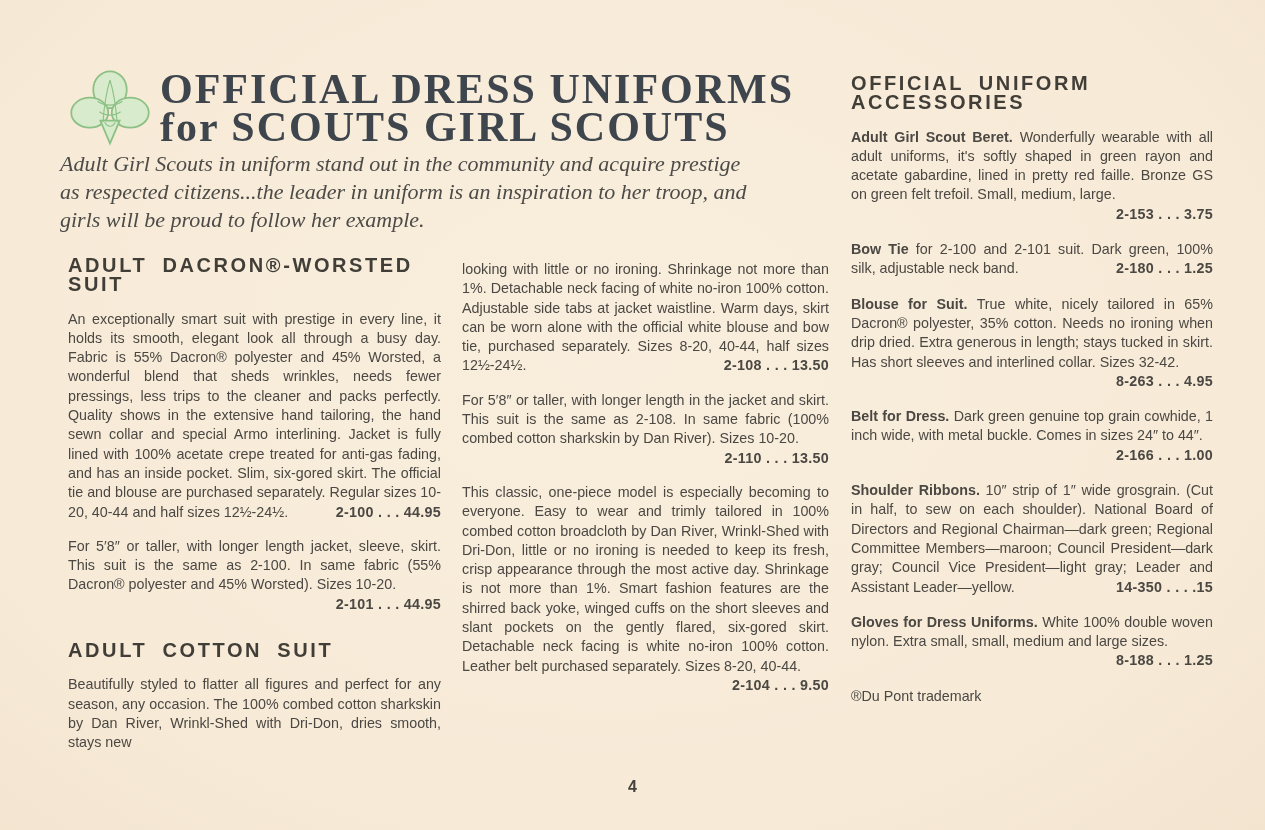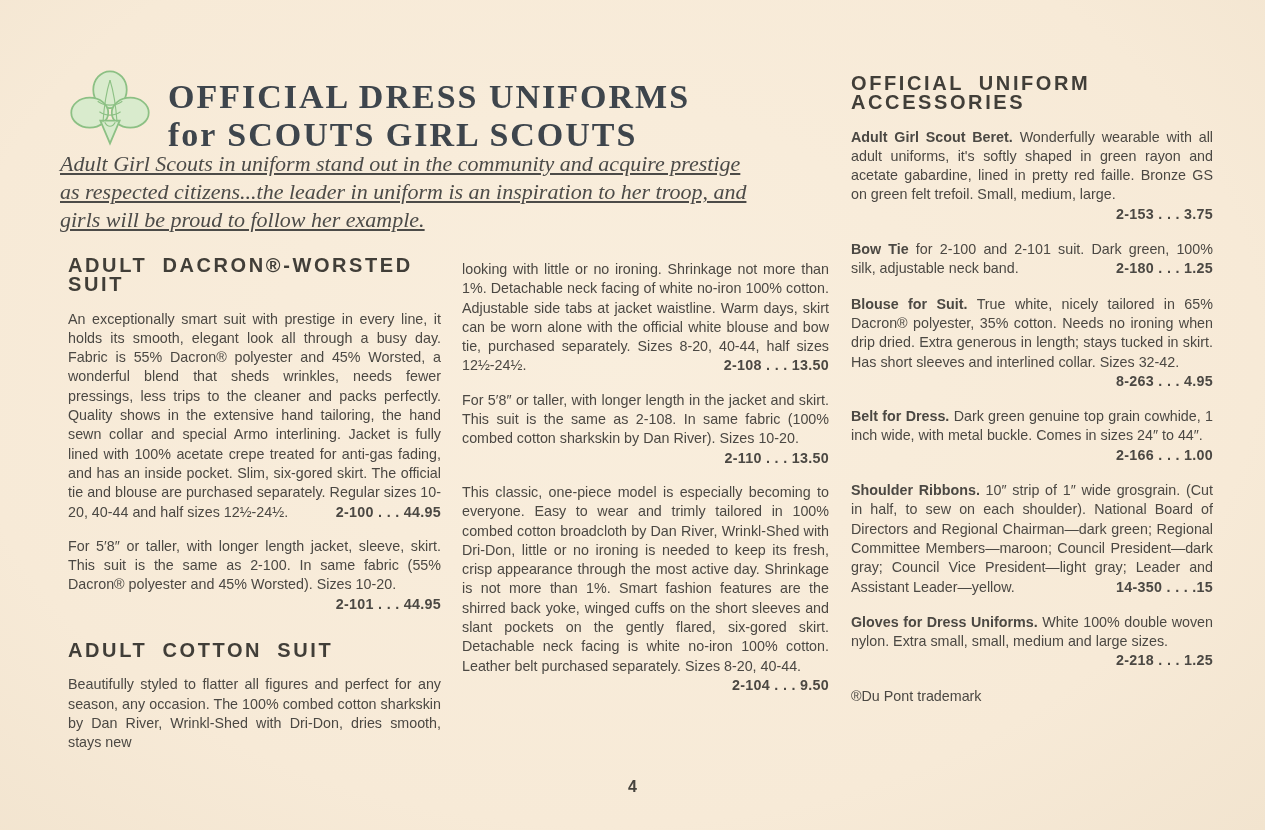--- a/index.html
+++ b/index.html
@@ -23,40 +23,39 @@
     position: absolute;
     left: 62px;
     top: 66px;
     width: 96px;
     height: 88px;
   }
   .title {
     position: absolute;
     left: 156px;
     top: 66px;
-    margin: 12px;
+    margin: 4px;
     font-family: "Liberation Serif", serif;
     font-weight: bold;
-    font-size: 34px;
+    font-size: 42px;
     line-height: 38px;
     letter-spacing: 2px;
     color: #3e454c;
   }
   .intro {
     position: absolute;
     left: 60px;
     top: 150px;
     width: 700px;
     margin: 0;
     font-family: "Liberation Serif", serif;
     font-style: italic;
     font-size: 22px;
     line-height: 28px;
     color: #4c4b48;
-    text-decoration: underline;
   }
 
   
   .col {
     position: absolute;
     text-align: justify;
     font-size: 14.3px;
     line-height: 19.3px;
   }
   .col-left  { left: 68px;  top: 256px; width: 373px; }
@@ -199,21 +198,21 @@
 
     <p class="item">
       <b class="item-name">Shoulder Ribbons.</b>
       <span>10″ strip of 1″ wide grosgrain. (Cut in half, to sew on each shoulder). National Board of Directors and Regional Chairman—dark green; Regional Committee Members—maroon; Council President—dark gray; Council Vice President—light gray; Leader and Assistant Leader—yellow.</span>
       <b class="code">14-350 . . . .15</b>
     </p>
 
     <p class="item">
       <b class="item-name">Gloves for Dress Uniforms.</b>
       <span>White 100% double woven nylon. Extra small, small, medium and large sizes.</span>
-      <b class="code">2-218 . . . 1.25</b>
+      <b class="code">8-188 . . . 1.25</b>
     </p>
 
     <p class="footnote">®Du Pont trademark</p>
   </div>
 
   <div class="page-number">4</div>
 
 </div>
 
 </body></html>

